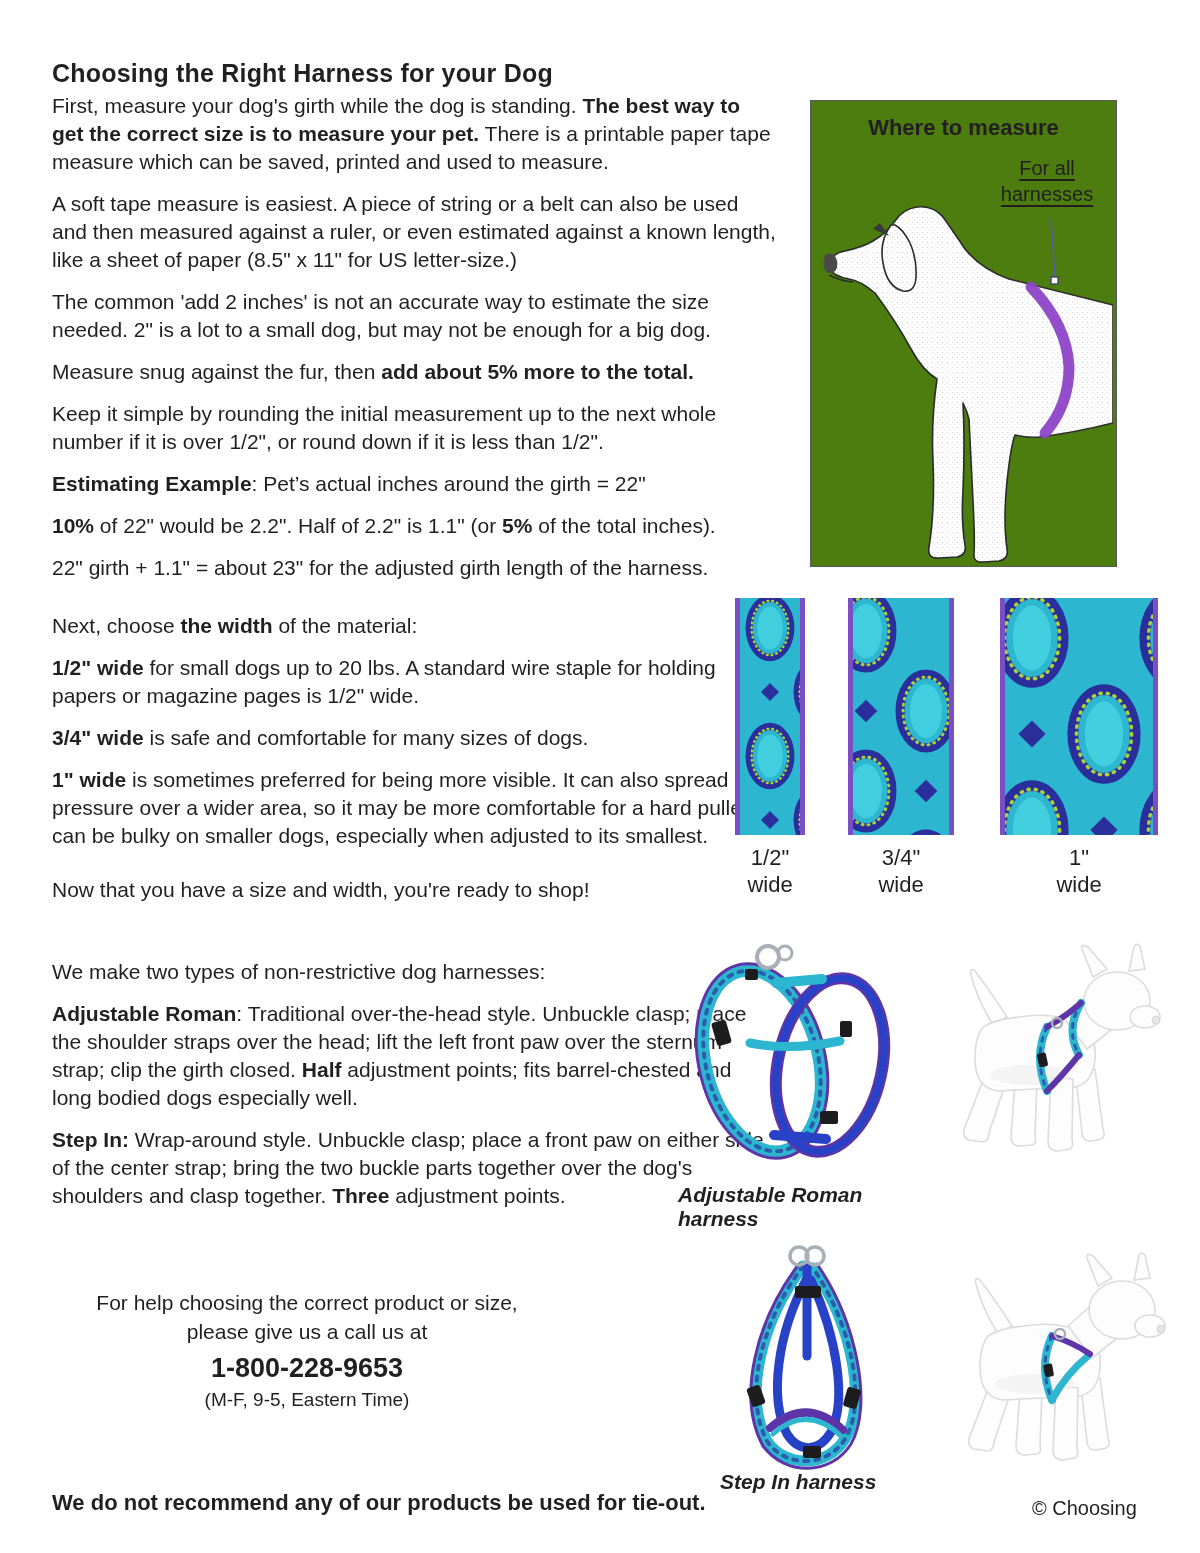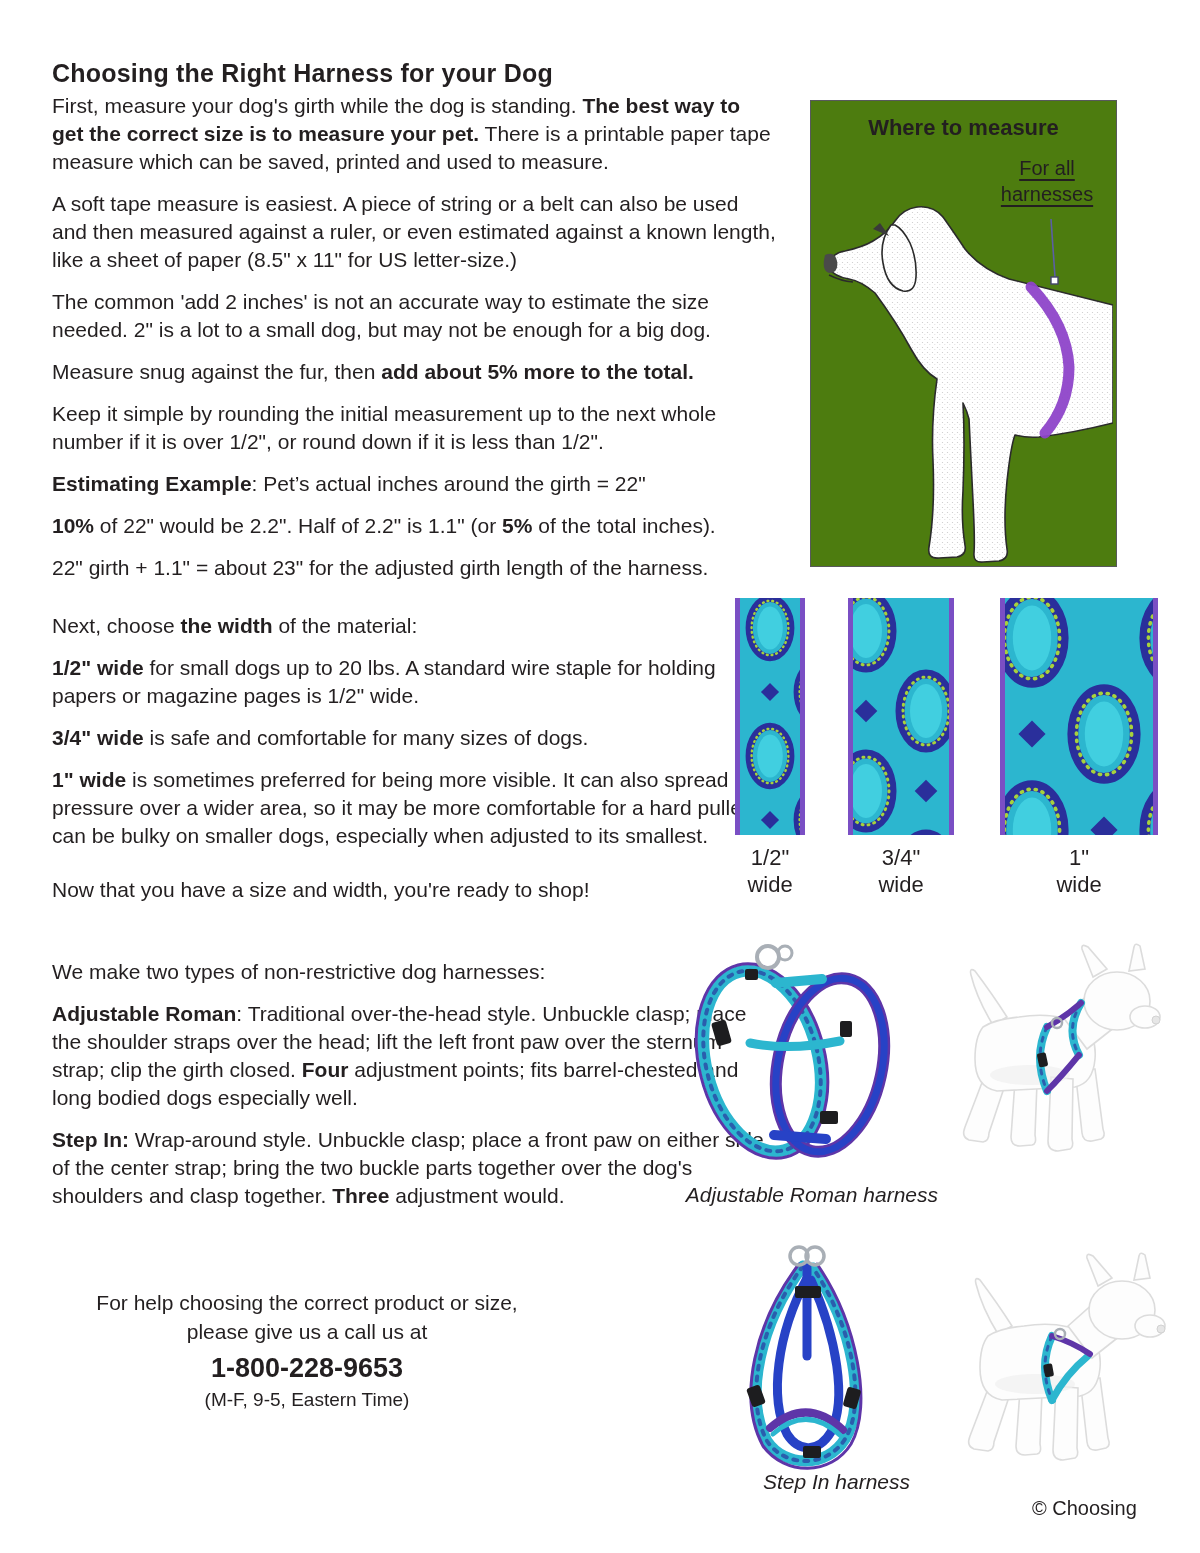--- a/index.html
+++ b/index.html
@@ -45,21 +45,21 @@
   #swatch-one{left:280px;}
   .web-label{position:absolute;top:246px;text-align:center;font-size:22px;line-height:27px;}
   #label-half{left:15px;width:70px;}
   #label-threequarter{left:128px;width:106px;}
   #label-one{left:280px;width:158px;}
 
   
   .fig-roman{position:absolute;left:690px;top:933px;width:510px;height:280px;}
   .fig-stepin{position:absolute;left:700px;top:1238px;width:500px;height:285px;}
   .fig-caption{
-    position:absolute;font-size:21px;font-weight:normal;font-style:italic;text-align:right;
+    position:absolute;font-size:21px;font-weight:bold;font-style:italic;text-align:left;
   }
   #roman-caption{left:-12px;top:250px;width:260px;}
   #stepin-caption{left:20px;top:232px;width:190px;}
 
   
   .contact{position:absolute;left:52px;top:1288px;width:510px;text-align:center;font-size:21px;line-height:29px;}
   .contact .phone{font-size:27px;font-weight:bold;margin-top:8px;}
   .contact .hours{font-size:19px;margin-top:2px;}
 
   .tieout{position:absolute;left:52px;top:1490px;font-size:22px;font-weight:bold;}
@@ -103,22 +103,22 @@
   <div class="textcol" id="block-width">
     <p><span>Next, choose </span><b>the width</b><span> of the material:</span></p>
     <p><b>1/2" wide</b><span> for small dogs up to 20 lbs. A standard wire staple for holding papers or magazine pages is 1/2" wide.</span></p>
     <p><b>3/4" wide</b><span> is safe and comfortable for many sizes of dogs.</span></p>
     <p><b>1" wide</b><span> is sometimes preferred for being more visible. It can also spread pressure over a wider area, so it may be more comfortable for a hard puller. It can be bulky on smaller dogs, especially when adjusted to its smallest.</span></p>
     <p class="gap-top"><span>Now that you have a size and width, you're ready to shop!</span></p>
   </div>
 
   <div class="textcol" id="block-types">
     <p><span>We make two types of non-restrictive dog harnesses:</span></p>
-    <p class="gap-top-sm"><b>Adjustable Roman</b><span>: Traditional over-the-head style. Unbuckle clasp; place the shoulder straps over the head; lift the left front paw over the sternum strap; clip the girth closed. </span><b>Four</b><span> adjustment points; fits barrel-chested and long bodied dogs especially well.</span></p>
-    <p class="gap-top-sm"><b>Step In:</b><span> Wrap-around style. Unbuckle clasp; place a front paw on either side of the center strap; bring the two buckle parts together over the dog's shoulders and clasp together. </span><b>Three</b><span> adjustment would.</span></p>
+    <p class="gap-top-sm"><b>Adjustable Roman</b><span>: Traditional over-the-head style. Unbuckle clasp; place the shoulder straps over the head; lift the left front paw over the sternum strap; clip the girth closed. </span><b>Half</b><span> adjustment points; fits barrel-chested and long bodied dogs especially well.</span></p>
+    <p class="gap-top-sm"><b>Step In:</b><span> Wrap-around style. Unbuckle clasp; place a front paw on either side of the center strap; bring the two buckle parts together over the dog's shoulders and clasp together. </span><b>Three</b><span> adjustment points.</span></p>
   </div>
 
   <div class="measure-box">
     <svg width="302" height="462" viewBox="0 0 302 462">
       <defs>
         <pattern id="stip" width="5" height="5" patternUnits="userSpaceOnUse">
           <rect width="5" height="5" fill="#ffffff"></rect>
           <circle cx="1.5" cy="1.5" r="0.6" fill="#c9c9c9"></circle>
           <circle cx="3.8" cy="3.6" r="0.5" fill="#d6d6d6"></circle>
         </pattern>
@@ -319,15 +319,16 @@
     <div class="fig-caption" id="stepin-caption">Step In harness</div>
   </div>
 
   <div class="contact">
     <div>For help choosing the correct product or size,</div>
     <div>please give us a call us at</div>
     <div class="phone">1-800-228-9653</div>
     <div class="hours">(M-F, 9-5, Eastern Time)</div>
   </div>
 
+  <div class="tieout">We do not recommend any of our products be used for tie-out.</div>
   <div class="copyright">© Choosing</div>
 
 </div>
 
 </body></html>

